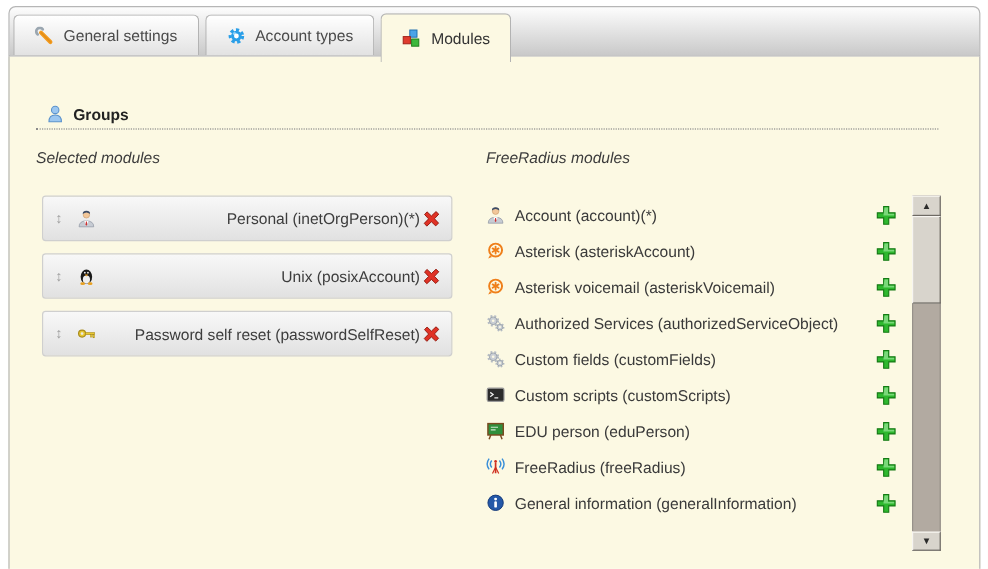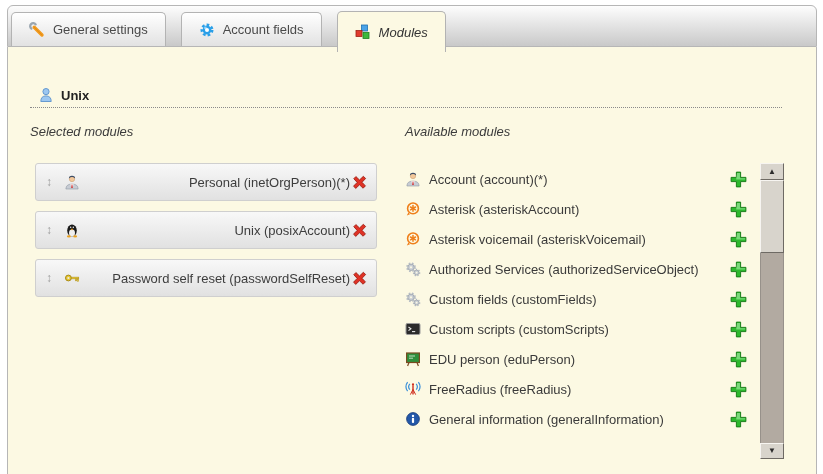--- a/index.html
+++ b/index.html
@@ -3,27 +3,27 @@
 <meta charset="utf-8">
 <style>
   html,body{margin:0;padding:0;width:823px;height:474px;background:#ffffff;overflow:hidden;
     font-family:"Liberation Sans","DejaVu Sans",sans-serif;}
   *{box-sizing:border-box;}
   .frame{position:absolute;left:7px;top:5px;width:810px;height:469px;}
   
   .tabbar{position:absolute;left:0;top:0;right:0;height:42px;
     background:linear-gradient(#fdfdfd,#c9c9c9);
     border:1px solid #b6b6b6;border-radius:6px 6px 0 0;
-    display:flex;align-items:flex-end;gap:15px;padding:0 0 0 3px;z-index:2;}
+    display:flex;align-items:flex-end;gap:5px;padding:0 0 0 3px;z-index:2;}
   .tab{height:34px;display:flex;align-items:center;gap:8px;padding:0 17px;
     background:linear-gradient(#ffffff,#e2e2e2);
     border:1px solid #b3b3b3;border-bottom:none;border-radius:5px 5px 0 0;
     font-size:13px;color:#4a4a4a;cursor:pointer;white-space:nowrap;}
   .tab.active{height:41px;margin-bottom:-6px;background:#fcf9e3;z-index:4;position:relative;
-    color:#333;font-style:italic;}
+    color:#333;}
   
   .panel{position:absolute;left:0;top:42px;right:0;bottom:0;background:#fcf9e3;
     border-left:1px solid #b6b6b6;border-right:1px solid #b6b6b6;z-index:1;}
   .heading{position:absolute;left:30px;top:40px;display:flex;align-items:center;gap:7px;
     font-size:13px;font-weight:bold;color:#222;}
   .rule{position:absolute;left:22px;top:60px;width:752px;border-bottom:1px dotted #8a8a8a;}
   .collabel{position:absolute;top:77px;font-size:13px;color:#3c3c3c;font-style:italic;}
   .collabel.left{left:22px;}
   .collabel.right{left:397px;}
   
@@ -70,21 +70,21 @@
     </div>
     <div class="tab">
       <span class="micon">
         <svg width="16" height="16" viewBox="0 0 16 16">
           <circle cx="8" cy="8" r="5.2" fill="none" stroke="#2a9fe8" stroke-width="2.6" stroke-dasharray="2.6 2.1"></circle>
           <circle cx="8" cy="8" r="4.4" fill="#2a9fe8"></circle>
           <circle cx="6.4" cy="6" r="1.4" fill="#8ed0f8"></circle>
           <circle cx="8" cy="8" r="2" fill="#ffffff"></circle>
         </svg>
       </span>
-      <span>Account fields</span>
+      <span>Account types</span>
     </div>
     <div class="tab active">
       <span class="micon">
         <svg width="16" height="16" viewBox="0 0 16 16">
           <rect x="6.5" y="1" width="6" height="6" fill="#4aa3e8" stroke="#1f6fb0" stroke-width="0.8"></rect>
           <rect x="1" y="6.5" width="6" height="6" fill="#e03c2e" stroke="#9e2016" stroke-width="0.8"></rect>
           <rect x="8" y="8.5" width="6" height="6" fill="#3cb83c" stroke="#1e7e1e" stroke-width="0.8"></rect>
         </svg>
       </span>
       <span>Modules</span>
@@ -93,26 +93,26 @@
 
   <div class="panel">
 
     <div class="heading">
       <span class="micon">
         <svg width="16" height="16" viewBox="0 0 16 16">
           <circle cx="8" cy="4.6" r="3.1" fill="#9cc7f0" stroke="#5b92cc" stroke-width="0.9"></circle>
           <path d="M2.8 14.5 q0-5.6 5.2-5.6 t5.2 5.6 z" fill="#9cc7f0" stroke="#5b92cc" stroke-width="0.9"></path>
         </svg>
       </span>
-      <span>Unix</span>
+      <span>Groups</span>
     </div>
     <div class="rule"></div>
 
     <div class="collabel left">Selected modules</div>
-    <div class="collabel right">Available modules</div>
+    <div class="collabel right">FreeRadius modules</div>
 
     <div class="sel-item" style="top:116px">
       <span class="drag">↕</span>
       <span class="micon">
         <svg width="16" height="16" viewBox="0 0 16 16">
           <circle cx="8" cy="5" r="2.7" fill="#f2c79a" stroke="#c89868" stroke-width="0.5"></circle>
           <path d="M4.9 4.4 q3.1-2.6 6.2 0 l-0.3-1.7 q-2.8-2.1-5.6 0 z" fill="#3c4c66"></path>
           <path d="M1.9 15 q0-4.9 6.1-4.9 t6.1 4.9 z" fill="#c7ccd4" stroke="#8f97a3" stroke-width="0.6"></path>
           <path d="M6.1 10.4 l1.9 2.8 1.9-2.8 q-1.9-1-3.8 0 z" fill="#ffffff"></path>
           <path d="M7.6 10.6 h0.8 l0.3 2.6 -0.7 1 -0.7-1 z" fill="#d03030"></path>

